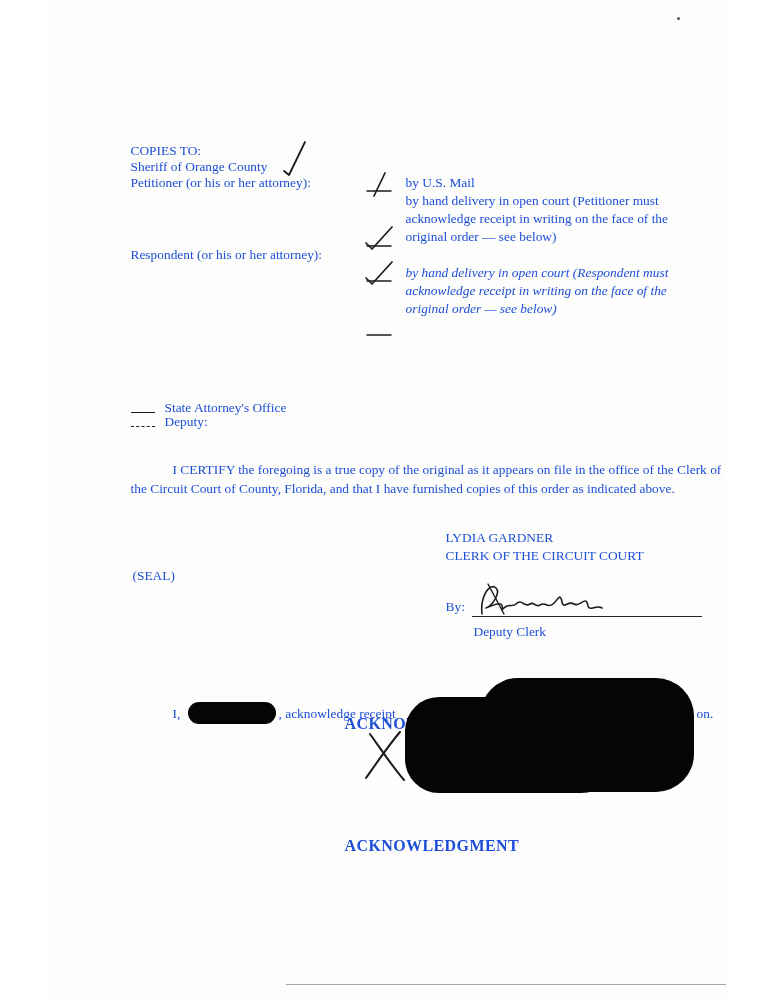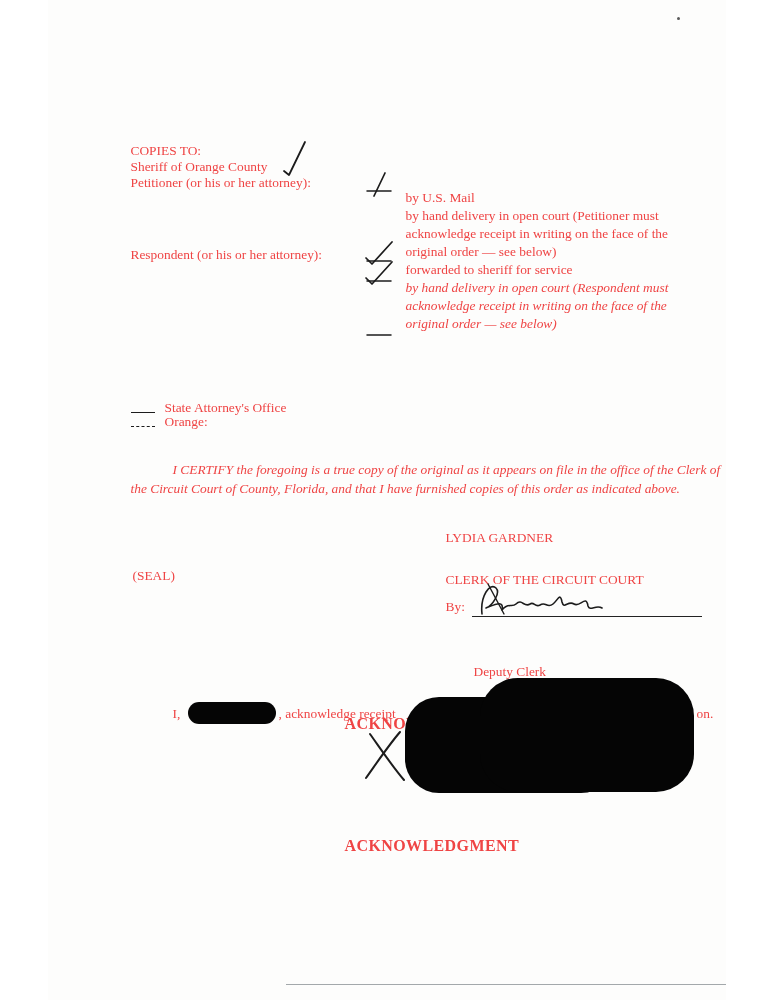--- a/index.html
+++ b/index.html
@@ -1,38 +1,38 @@
 <!DOCTYPE html>
 <html><head>
 <meta charset="utf-8">
 <style>
   html,body { margin:0; padding:0; background:#ffffff; }
   .page {
     position:relative; width:678px; height:1000px; margin:0 auto;
     background:#fdfdfc; overflow:hidden;
     font-family:"Liberation Serif", serif;
-    font-size:13.4px; line-height:18px; color:#ef4444;
+    font-size:13.4px; line-height:18px; color:#1d4ed8;
   }
   .abs { position:absolute; }
   .heading { font-weight:bold; font-size:16px; letter-spacing:0.4px;margin-top:40px; }
 
   
   .opt { position:absolute; left:315px; display:flex; align-items:flex-start; }
   .opt .marker { flex:0 0 34px; position:relative; height:17px; margin-right:9px; }
   .opt .marker svg { position:absolute; left:0; bottom:-6px; overflow:visible; }
-  .opt .txt { width:302px;margin-top:15px; }
+  .opt .txt { width:302px; }
 
   
   .leftrow { position:absolute; left:83px; display:flex; align-items:flex-start; }
   .leftrow .lmark { flex:0 0 26px; height:16px; margin-right:8px; position:relative; }
   .leftrow .lmark .ln { position:absolute; left:0; right:2px; bottom:2px; border-bottom:1.4px solid #1c1c1c; }
   .leftrow .lmark .ln.dashed { border-bottom-style:dashed; }
 
   .para { position:absolute; left:83px; width:600px; line-height:19px; }
-  .indent { text-indent:42px;font-style:italic; }
+  .indent { text-indent:42px; }
 
   .sig-underline { position:absolute; left:424px; top:616px; width:230px; border-bottom:1.3px solid #232323; }
   .redact { position:absolute; background:#050505; }
 
   .scanline { position:absolute; left:238px; top:984px; width:533px; border-top:1.6px solid #a3a8ab; }
   .scandot { position:absolute; left:629px; top:17px; width:3px; height:3px; border-radius:50%; background:#5a5a5a; }
 
   svg line, svg polyline, svg path { stroke:#1c1c1c; fill:none; stroke-linecap:round; stroke-linejoin:round; }
 </style>
 </head>
@@ -65,21 +65,20 @@
       <svg width="34" height="26">
           <line x1="4" y1="20" x2="28" y2="20" stroke-width="1.5"></line>
           <polyline points="3,17 9,23 29,1" stroke-width="1.7"></polyline>
         </svg>
     </span>
     <span class="txt">by hand delivery in open court (Petitioner must acknowledge receipt in writing on the face of the original order — see below)</span>
   </div>
 
   <div class="opt" style="top:246px;">
     <span class="marker"></span>
-    <span class="txt">forwarded to sheriff for service</span>
   </div>
 
   <div class="opt" style="top:264px;font-style:italic;">
     <span class="marker">
       <svg width="34" height="26">
           <line x1="4" y1="20" x2="28" y2="20" stroke-width="1.5"></line>
           <polyline points="3,17 9,23 29,1" stroke-width="1.7"></polyline>
         </svg>
     </span>
     <span class="txt">by hand delivery in open court (Respondent must acknowledge receipt in writing on the face of the original order — see below)</span>
@@ -96,36 +95,36 @@
   <div class="leftrow" style="top:399px;">
     <span class="lmark">
         <span class="ln"></span>
       </span>
     <span>State Attorney's Office</span>
   </div>
   <div class="leftrow" style="top:413px;">
     <span class="lmark">
         <span class="ln dashed"></span>
       </span>
-    <span>Orange:</span>
+    <span>Deputy:</span>
   </div>
 
   <div class="para indent" style="top:460px;">I CERTIFY the foregoing is a true copy of the original as it appears on file in the office of the Clerk of the Circuit Court of County, Florida, and that I have furnished copies of this order as indicated above.</div>
 
   <div class="abs" style="left:398px; top:529px;">LYDIA GARDNER</div>
-  <div class="abs" style="left:398px; top:547px;margin-top:24px;">CLERK OF THE CIRCUIT COURT</div>
+  <div class="abs" style="left:398px; top:547px;">CLERK OF THE CIRCUIT COURT</div>
   <div class="abs" style="left:85px; top:567px;">(SEAL)</div>
 
   <div class="abs" style="left:398px; top:598px;">By:</div>
   <div class="sig-underline"></div>
   <svg class="abs" style="left:430px; top:580px;" width="130" height="40">
     <path d="M4 34 C 2 16, 12 2, 18 8 C 23 13, 14 26, 8 28 C 18 24, 26 20, 24 30 C 30 22, 34 28, 38 24 C 44 18, 46 28, 52 24 C 56 21, 57 28, 62 25 C 68 21, 69 29, 75 24 C 80 20, 82 12, 84 22 C 86 30, 90 20, 96 24 C 102 28, 108 14, 110 26 C 112 32, 118 24, 124 28" stroke-width="1.6"></path>
     <line x1="10" y1="4" x2="26" y2="34" stroke-width="1.4"></line>
   </svg>
-  <div class="abs" style="left:426px; top:623px;margin-top:40px;">Deputy Clerk</div>
+  <div class="abs" style="left:426px; top:623px;">Deputy Clerk</div>
 
   <div class="abs heading" style="left:297px; top:675px;">ACKNOWLEDGMENT</div>
 
   <div class="abs" style="left:125px; top:705px;">I,</div>
   <div class="redact" style="left:140px; top:702px; width:88px; height:22px; border-radius:11px;"></div>
   <div class="abs" style="left:231px; top:705px;">, acknowledge receipt</div>
   <div class="abs" style="left:649px; top:705px;">on.</div>
 
   <div class="redact" style="left:357px; top:697px; width:210px; height:96px; border-radius:34px;"></div>
   <div class="redact" style="left:432px; top:678px; width:214px; height:114px; border-radius:38px;"></div>

